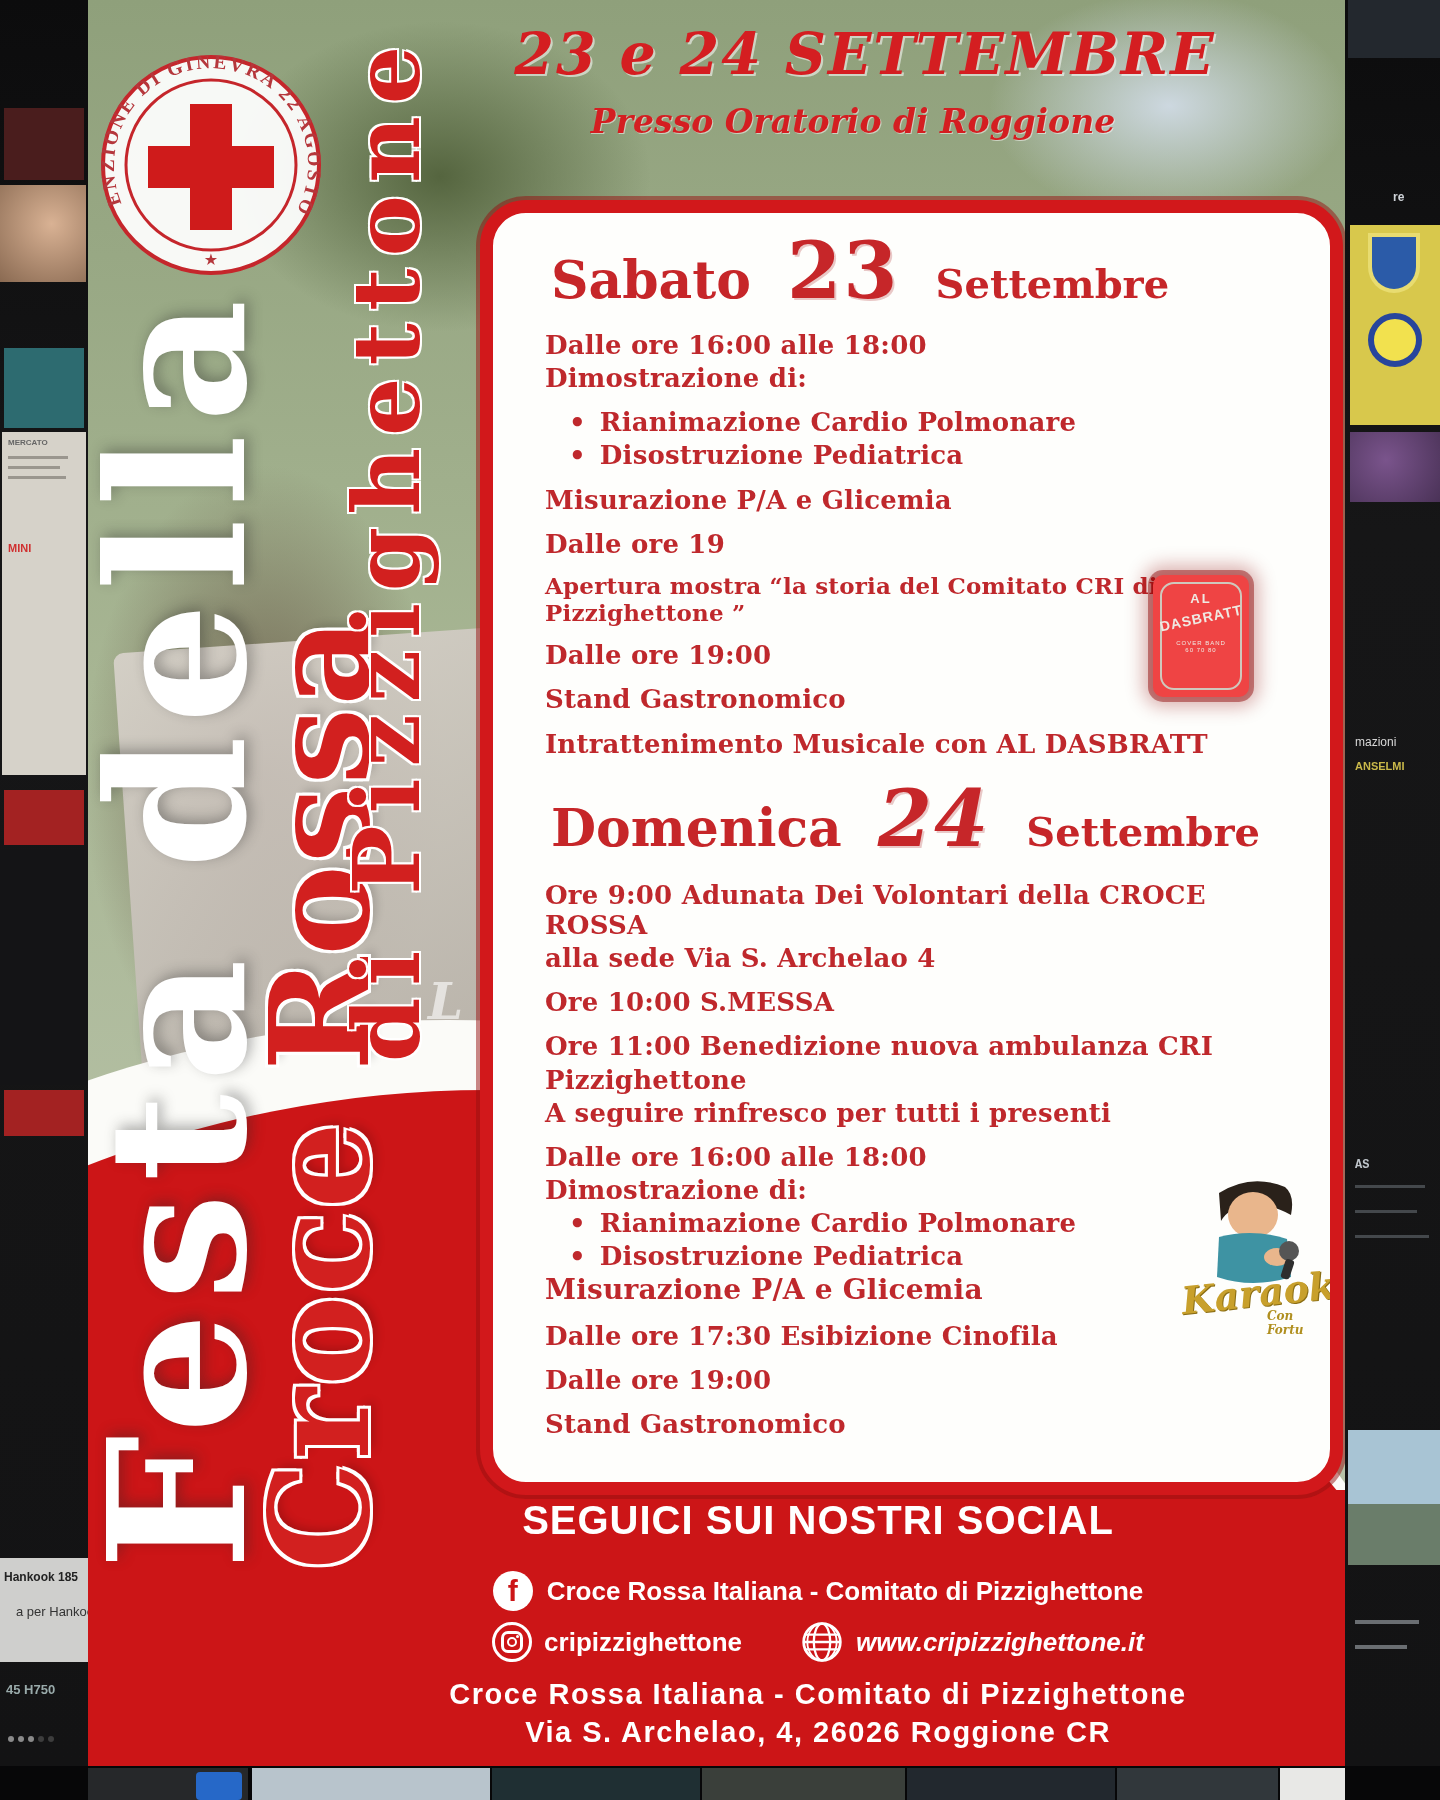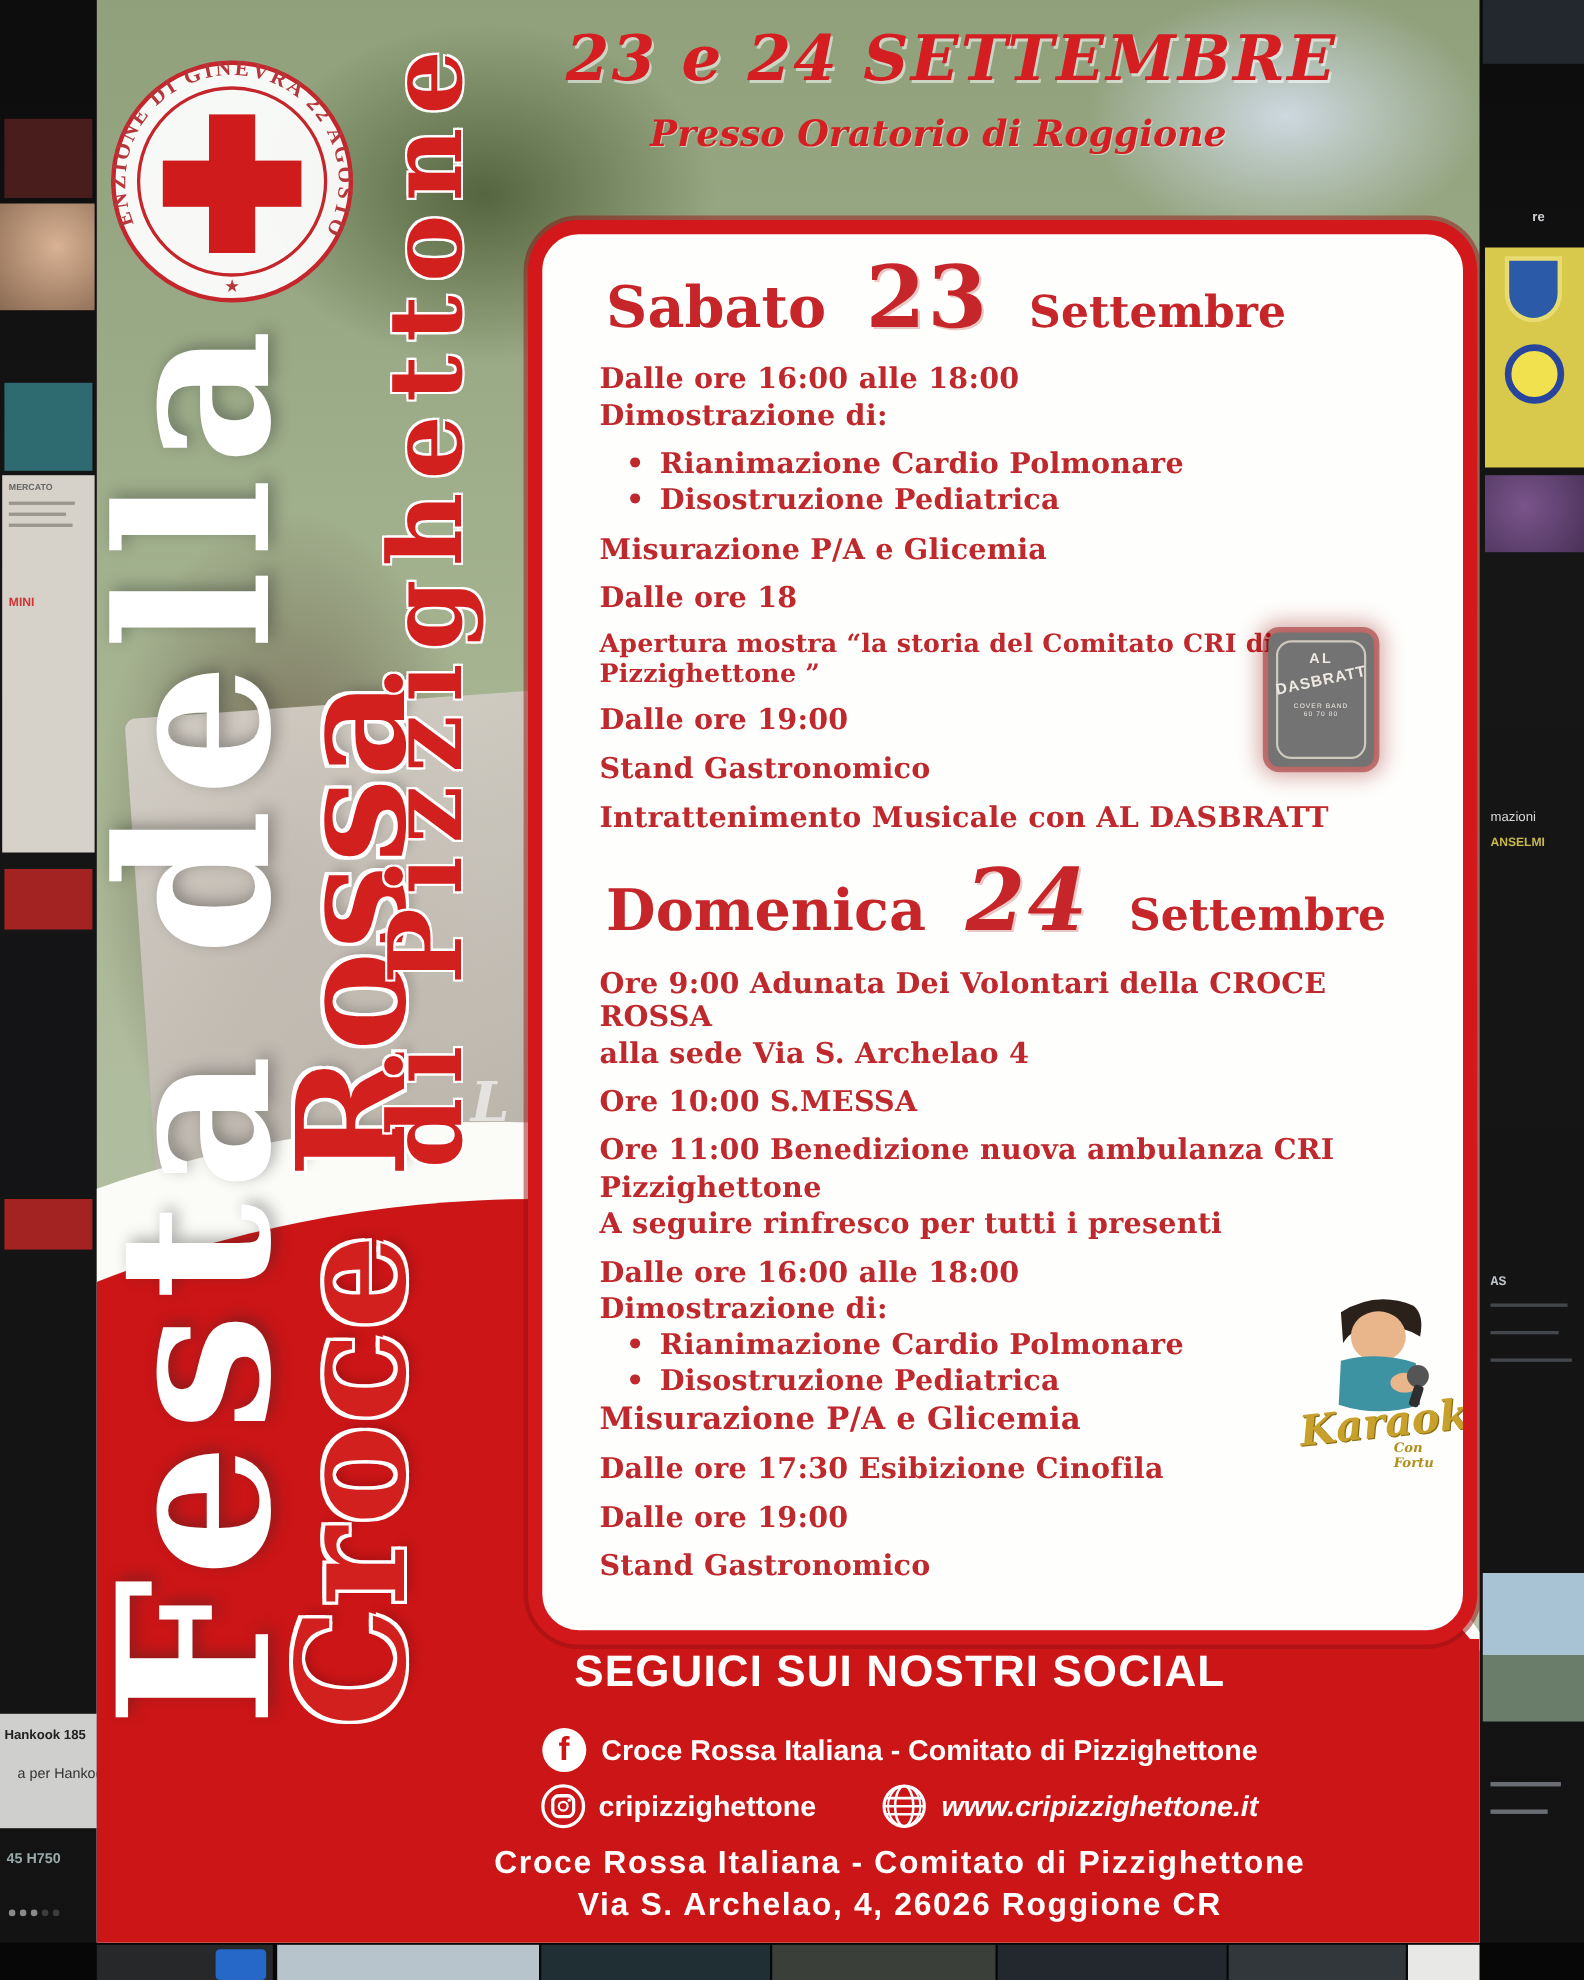--- a/index.html
+++ b/index.html
@@ -61,21 +61,21 @@
   .day-label{font-size:52px;}
   .day-num{font-size:78px;letter-spacing:2px;text-shadow:2px 2px 0 rgba(170,40,40,.25);}
   .day-num.it{font-style:italic;}
   .day-month{font-size:40px;}
   .line{font:bold 26px/1.16 "DejaVu Serif",serif;color:#bf282c;letter-spacing:.2px;margin:0 0 3px 0;}
   .gap{margin-bottom:14px;}
   .small{font-size:23px;}
   .bullet{display:flex;gap:14px;padding-left:24px;}
   .bullet::before{content:"•";}
   
-  .dasbratt{position:absolute;left:660px;top:362px;width:96px;height:122px;background:#737373;border-radius:10px;
+  .dasbratt{position:absolute;left:660px;top:362px;width:96px;height:122px;background:#ef4444;border-radius:10px;
     box-shadow:0 0 0 5px rgba(139,0,0,.45),0 0 18px 10px rgba(139,0,0,.3);
     color:#efe9e2;text-align:center;font-family:"Liberation Sans",sans-serif;z-index:2;}
   .dz-frame{position:absolute;inset:7px;border:2px solid #cfc8bd;border-radius:14px;}
   .dz-top{margin-top:16px;font-size:13px;font-weight:bold;letter-spacing:2px;}
   .dz-name{font-size:14px;font-weight:bold;letter-spacing:1px;transform:rotate(-12deg);margin-top:4px;}
   .dz-sub{font-size:6px;letter-spacing:1px;margin-top:14px;}
   
   .karaoke{position:absolute;left:688px;top:960px;width:148px;height:160px;z-index:2;}
   .kk-script{position:absolute;left:0;top:96px;font:italic bold 38px "DejaVu Serif",serif;color:#c8a02c;
     transform:rotate(-6deg);text-shadow:1px 1px 0 #8a6d14;}
@@ -194,21 +194,21 @@
           <span class="day-label">Sabato</span>
           <span class="day-num">23</span>
           <span class="day-month">Settembre</span>
         </div>
 
         <div class="line">Dalle ore 16:00 alle 18:00</div>
         <div class="line gap">Dimostrazione di:</div>
         <div class="line bullet">Rianimazione Cardio Polmonare</div>
         <div class="line bullet gap">Disostruzione Pediatrica</div>
         <div class="line gap">Misurazione P/A e Glicemia</div>
-        <div class="line gap">Dalle ore 18</div>
+        <div class="line gap">Dalle ore 19</div>
         <div class="line small gap">Apertura mostra “la storia del Comitato CRI di Pizzighettone ”</div>
         <div class="line gap">Dalle ore 19:00</div>
         <div class="line gap">Stand Gastronomico</div>
         <div class="line gap">Intrattenimento Musicale con AL DASBRATT</div>
 
         <div class="day-row sun">
           <span class="day-label">Domenica</span>
           <span class="day-num it">24</span>
           <span class="day-month">Settembre</span>
         </div>

